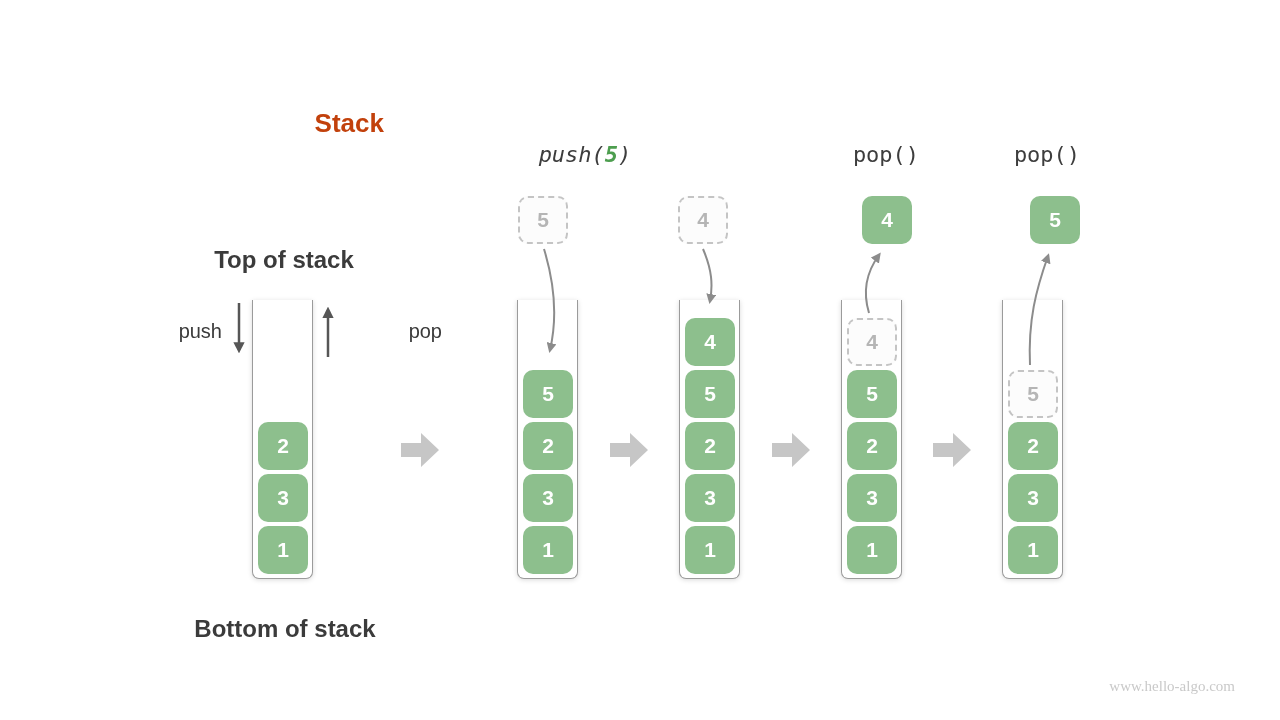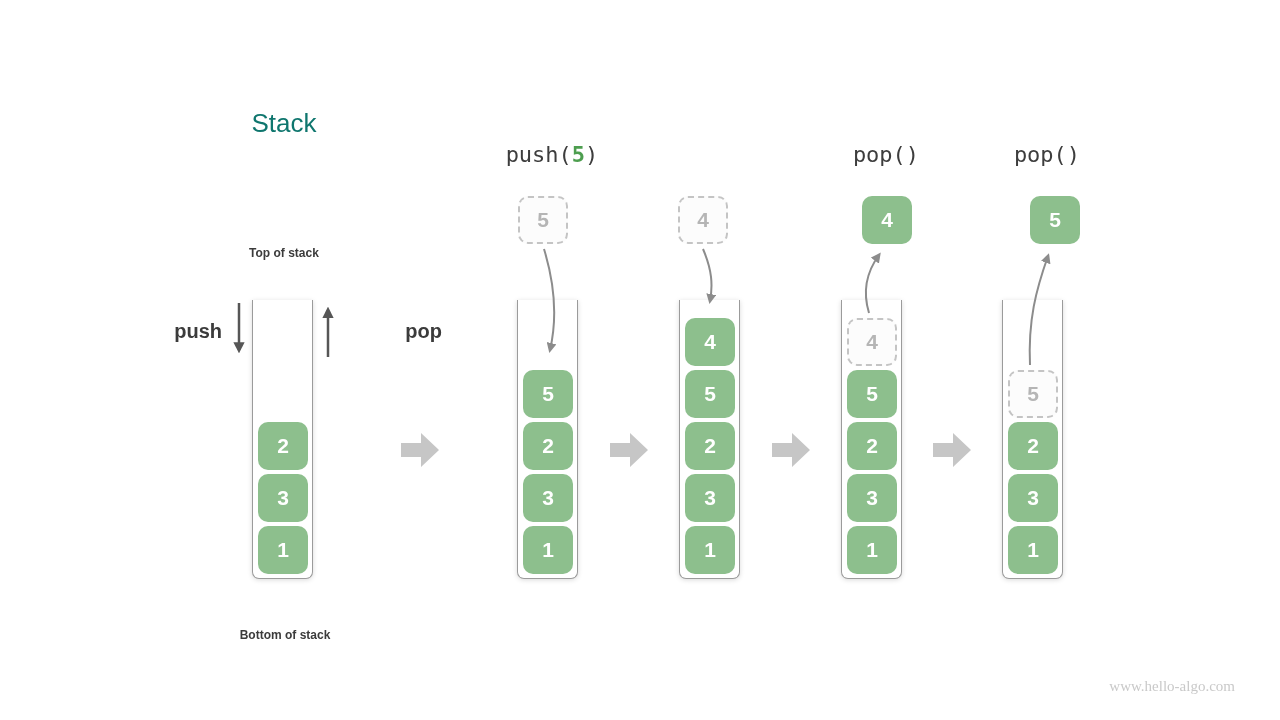--- a/index.html
+++ b/index.html
@@ -1,49 +1,49 @@
 <!DOCTYPE html>
 <html><head>
 <meta charset="utf-8">
 <style>
   html,body{margin:0;padding:0;background:#fff;}
   #canvas{position:relative;width:1280px;height:720px;background:#ffffff;overflow:hidden;
           font-family:"Liberation Sans",sans-serif;}
   .abs{position:absolute;}
-  .title{left:184px;top:108px;width:200px;text-align:center;
-         font-size:26px;font-weight:normal;color:#0f766e;}
-  .side-label{width:200px;text-align:center;font-size:12px;font-weight:bold;color:#3b3b3b;}
+  .title{left:184px;top:108px;width:200px;text-align:right;
+         font-size:26px;font-weight:bold;color:#c2410c;}
+  .side-label{width:200px;text-align:center;font-size:24px;font-weight:bold;color:#3b3b3b;}
   .op-label{top:142px;width:170px;text-align:center;white-space:nowrap;
             font-family:"DejaVu Sans Mono",monospace;font-size:22px;color:#3d3d3d;}
   .op-label .arg{color:#4d9e4f;font-weight:bold;}
-  .pushpop{top:320px;font-size:20px;font-weight:bold;color:#3b3b3b;}
+  .pushpop{top:320px;font-size:20px;font-weight:normal;color:#3b3b3b;}
   .well{position:absolute;top:300px;width:59px;height:278px;background:#ffffff;
         border:1.5px solid #9b9b9b;border-top:none;border-radius:0 0 7px 7px;
         box-shadow:0 1px 5px rgba(0,0,0,0.15);}
   .cell{position:absolute;width:50px;height:48px;border-radius:10px;
         display:flex;align-items:center;justify-content:center;
         font-size:21px;font-weight:bold;}
   .green{background:#8dbf8d;color:#ffffff;}
   .ghost{width:46px;height:44px;background:#fcfcfc;border:2px dashed #c4c4c4;color:#b5b5b5;}
   .watermark{right:45px;top:678px;font-family:Liberation Serif, serif;
              font-size:15px;color:#c9c9c9;}
   svg.overlay{position:absolute;left:0;top:0;pointer-events:none;}
 </style>
 </head>
 <body>
 
 <div id="canvas">
 
   <div class="abs title">Stack</div>
   <div class="abs side-label" style="left:184px;top:246px;">Top of stack</div>
-  <div class="abs side-label" style="left:160px;top:628px;width:250px;">Bottom of stack</div>
+  <div class="abs side-label" style="left:160px;top:615px;width:250px;">Bottom of stack</div>
   <div class="abs pushpop" style="left:122px;width:100px;text-align:right;">push</div>
   <div class="abs pushpop" style="left:342px;width:100px;text-align:right;">pop</div>
 
-  <div class="abs op-label" style="left:467px;"><span>push(</span><span class="arg">5</span><span>)</span></div>
+  <div class="abs op-label" style="left:500px;font-style:italic;"><span>push(</span><span class="arg">5</span><span>)</span></div>
   <div class="abs op-label" style="left:801px;"><span>pop()</span><span class="arg"></span><span></span></div>
   <div class="abs op-label" style="left:962px;"><span>pop()</span><span class="arg"></span><span></span></div>
 
   <div class="well" style="left:252px;"></div>
   <div class="well" style="left:517px;"></div>
   <div class="well" style="left:679px;"></div>
   <div class="well" style="left:841px;"></div>
   <div class="well" style="left:1002px;"></div>
 
   <div class="cell ghost" style="left:518px;top:196px;">5</div>

